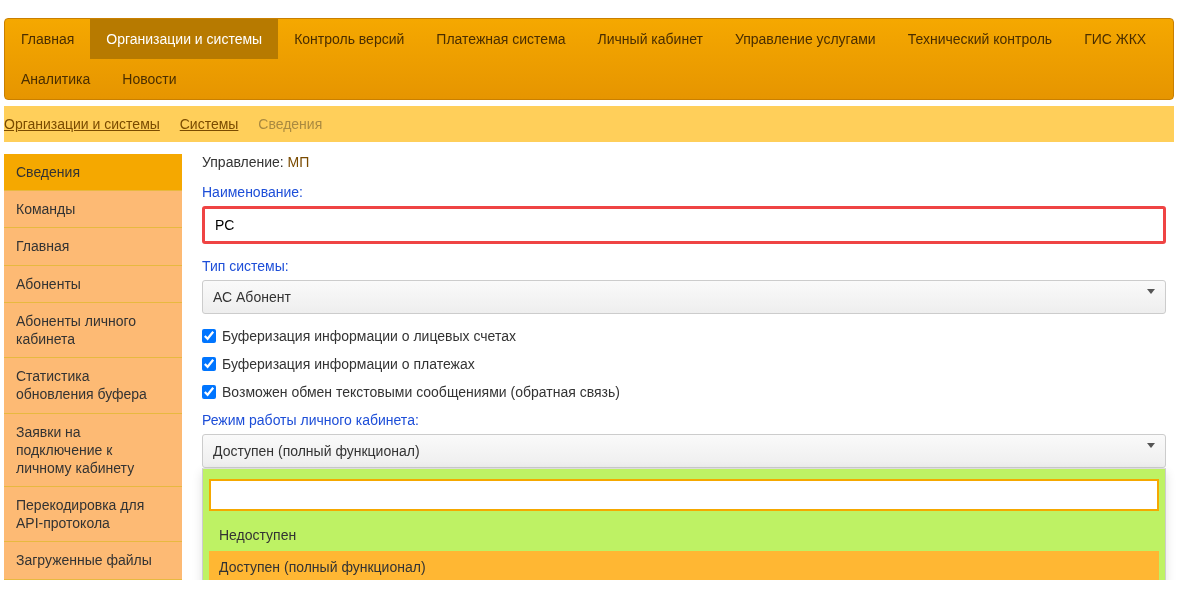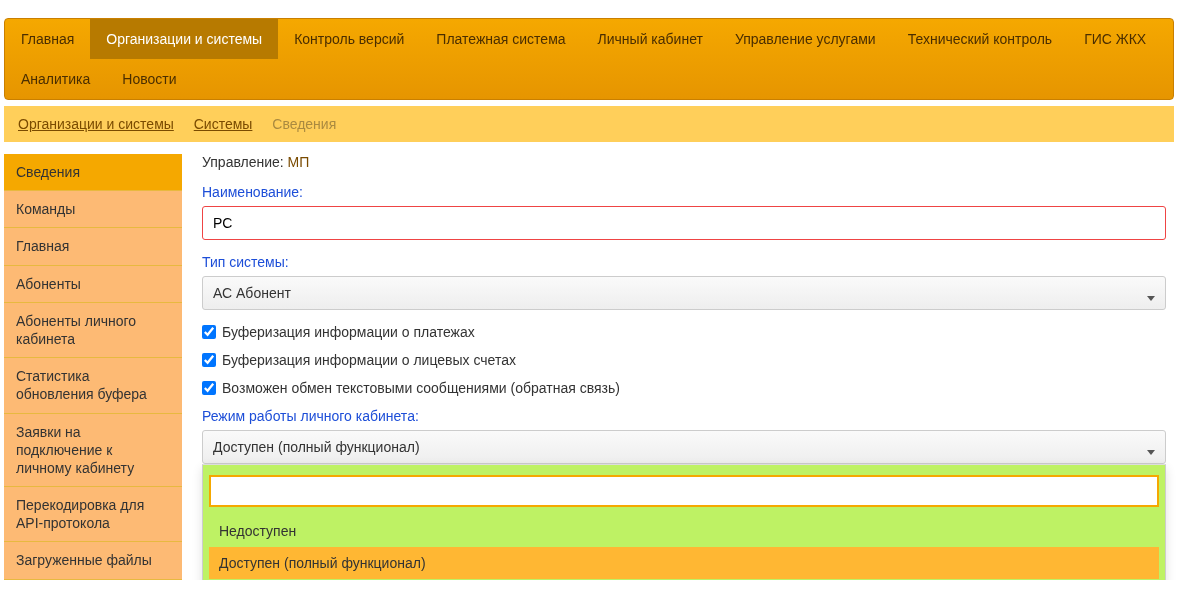--- a/index.html
+++ b/index.html
@@ -20,21 +20,21 @@
     cursor: pointer;
     font-size: 14px;
   }
   .topnav-item.active {
     background: #b77a00;
     color: #fff;
   }
 
   .breadcrumb {
     background: #ffcf5a;
-    padding: 10px 14px;
+    padding: 10px 0;
     margin: 6px 4px 0 4px;
     font-size: 14px;
   }
   .breadcrumb a { color: #7a4b00; text-decoration: underline; cursor: pointer; }
   .breadcrumb .sep { margin: 0 8px; color: #aa8a40; }
   .breadcrumb .current { color: #aa8a40; }
 
   .layout { display: flex; margin: 12px 4px 0 4px; gap: 20px; }
 
   .sidebar { width: 178px; flex-shrink: 0; }
@@ -50,36 +50,36 @@
   .side-item.active { background: #f5a800; }
 
   .content { flex: 1; min-width: 0; padding-right: 8px; }
   .row { margin-bottom: 14px; }
   .label { font-size: 14px; color: #1d4ed8; margin-bottom: 6px; display: block; }
   .org-link { color: #7a4b00; }
 
   .text-input {
     width: 100%;
     padding: 8px 10px;
-    border: 1px solid #ef4444;
+    border: 3px solid #ef4444;
     border-radius: 3px;
     font-size: 14px;
     background: #fff;
   }
 
   .select-box {
     width: 100%;
     padding: 8px 10px;
     border: 1px solid #ccc;
     border-radius: 3px;
     background: linear-gradient(to bottom, #fafafa, #eee);
     font-size: 14px;
     display: flex;
     justify-content: space-between;
-    align-items: flex-end;
+    align-items: flex-start;
     cursor: pointer;
   }
   .caret {
     width: 0; height: 0;
     border-left: 4px solid transparent;
     border-right: 4px solid transparent;
     border-top: 5px solid #555;
   }
 
   .chk-row { display: flex; align-items: center; gap: 6px; margin-bottom: 12px; }
@@ -165,25 +165,25 @@
     <div class="row">
       <span class="label">Тип системы:</span>
       <div class="select-box">
         <span>АС Абонент</span>
         <span class="caret"></span>
       </div>
     </div>
 
     <div class="chk-row">
       <input type="checkbox" checked="" style="">
-      <span>Буферизация информации о платежах</span>
+      <span>Буферизация информации о лицевых счетах</span>
     </div>
     <div class="chk-row">
       <input type="checkbox" checked="" style="">
-      <span>Буферизация информации о лицевых счетах</span>
+      <span>Буферизация информации о платежах</span>
     </div>
     <div class="chk-row">
       <input type="checkbox" checked="" style="">
       <span>Возможен обмен текстовыми сообщениями (обратная связь)</span>
     </div>
 
     <div class="row">
       <span class="label">Режим работы личного кабинета:</span>
       <div class="dropdown-combo">
         <div class="select-box">

